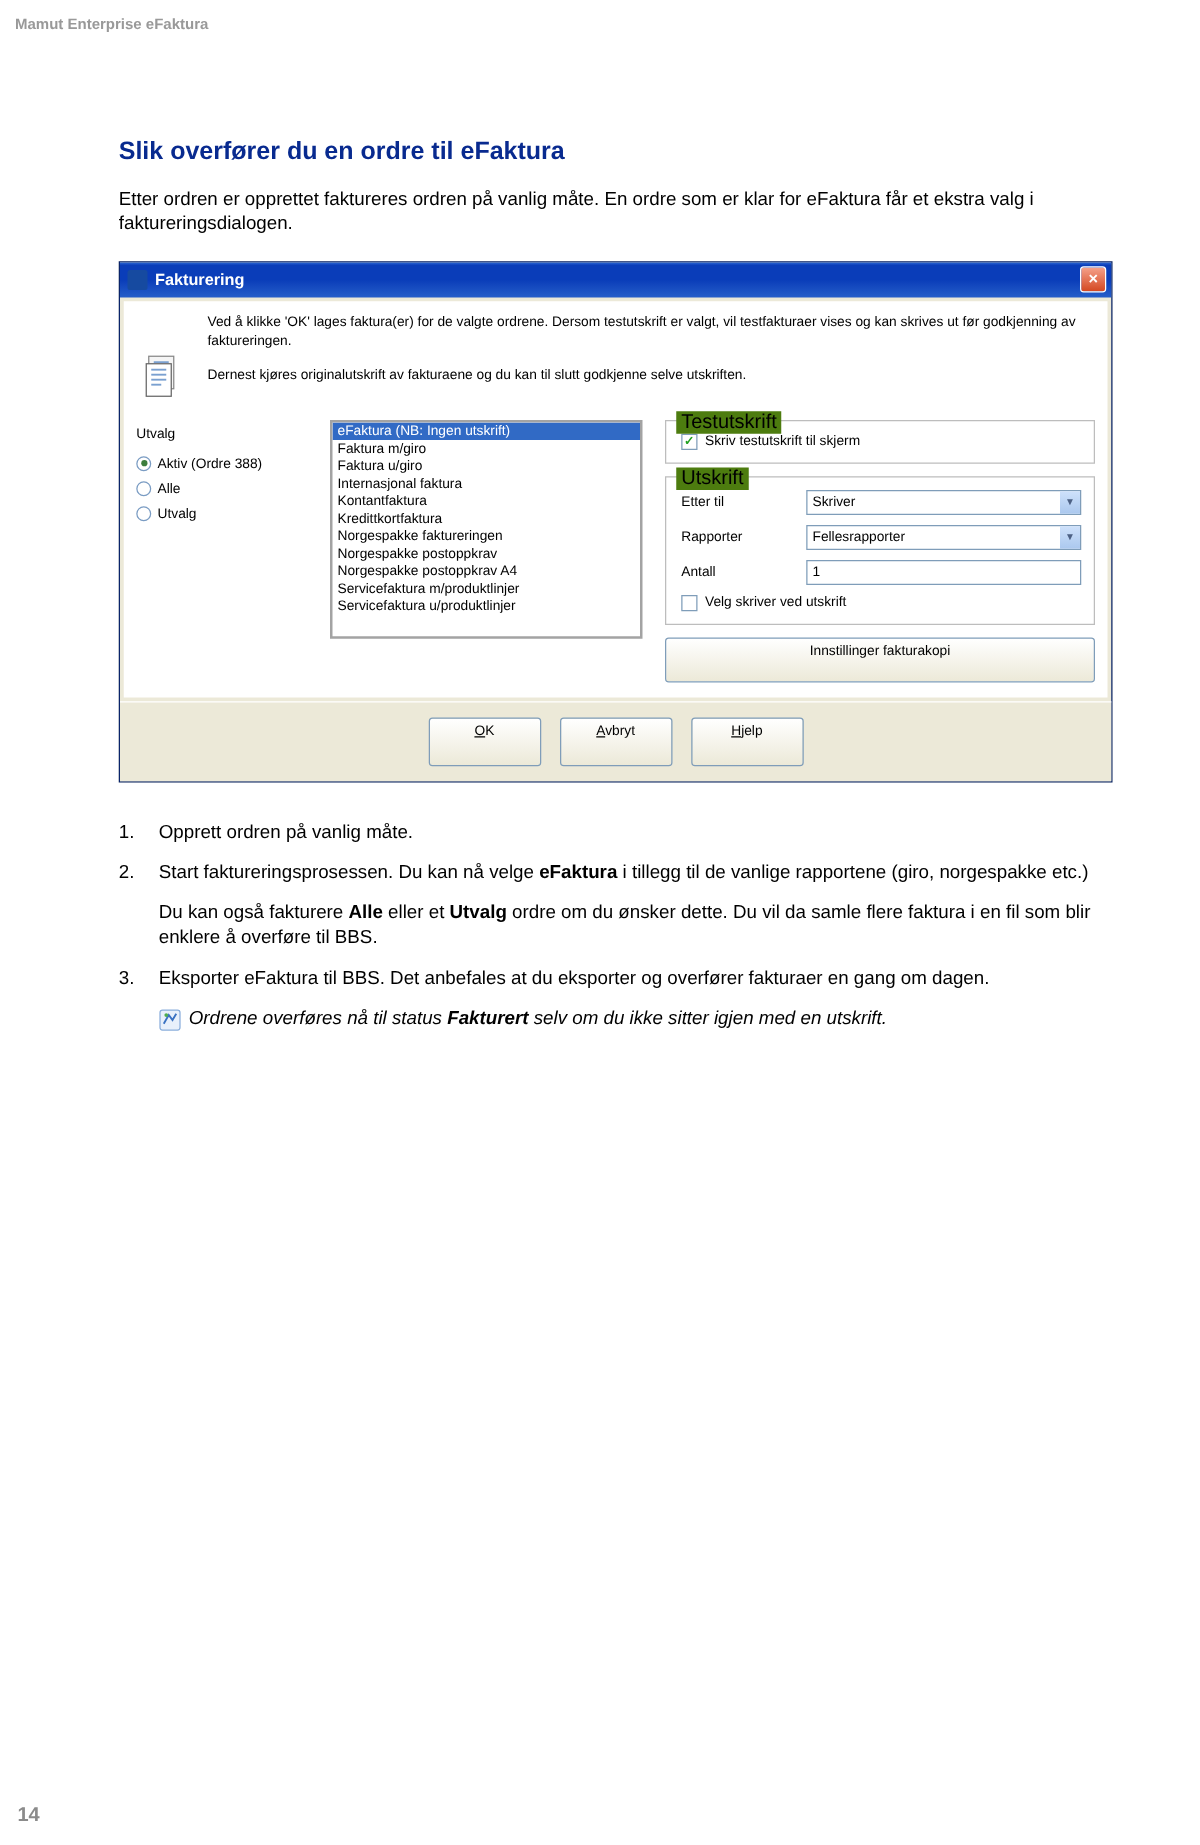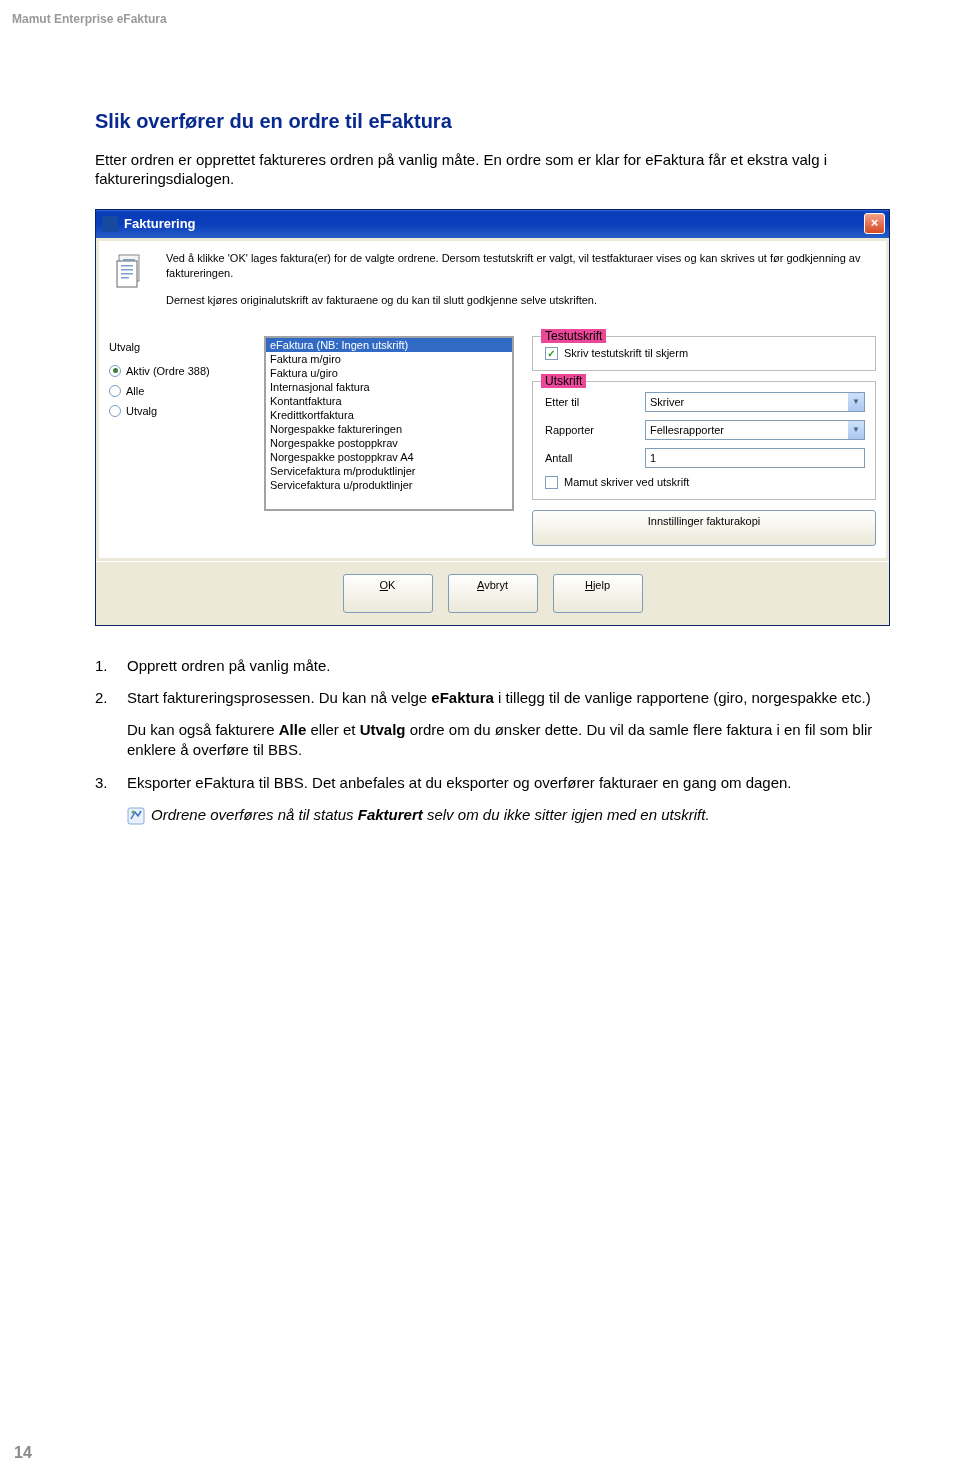--- a/index.html
+++ b/index.html
@@ -82,20 +82,21 @@
   }
   .dialog-body {
     background: #fff;
     margin: 3px;
     padding: 10px 0 0 0;
   }
   .info-row {
     display: flex;
     gap: 15px;
     padding: 0 12px 15px 12px;
+    align-items: flex-end;
   }
   .doc-icon {
     width: 40px;
     height: 40px;
     display: flex;
     align-items: center;
     justify-content: center;
     flex-shrink: 0;
   }
   .doc-icon svg { width: 36px; height: 36px; }
@@ -168,23 +169,23 @@
   .fieldset {
     border: 1px solid #bdbdbd;
     padding: 10px 10px 10px 12px;
     margin-bottom: 10px;
     position: relative;
   }
   .fieldset .legend {
     position: absolute;
     top: -8px;
     left: 8px;
-    background: #ec4899;
+    background: #4d7c0f;
     padding: 0 4px;
-    font-size: 12px;
+    font-size: 16px;
   }
   .cb-row {
     display: flex;
     align-items: center;
     gap: 6px;
     font-size: 11px;
   }
   .checkbox {
     width: 13px;
     height: 13px;
@@ -414,21 +415,21 @@
               </div>
             </div>
             <div class="form-row">
               <span class="flabel">Antall</span>
               <div class="textbox">
                 <span>1</span>
               </div>
             </div>
             <div class="cb-row" style="margin-top:4px;">
               <span class="checkbox"></span>
-              <span>Mamut skriver ved utskrift</span>
+              <span>Velg skriver ved utskrift</span>
             </div>
           </div>
 
           <div class="wide-btn">Innstillinger fakturakopi</div>
         </div>
       </div>
 
       <div style="height:12px;"></div>
     </div>
 

